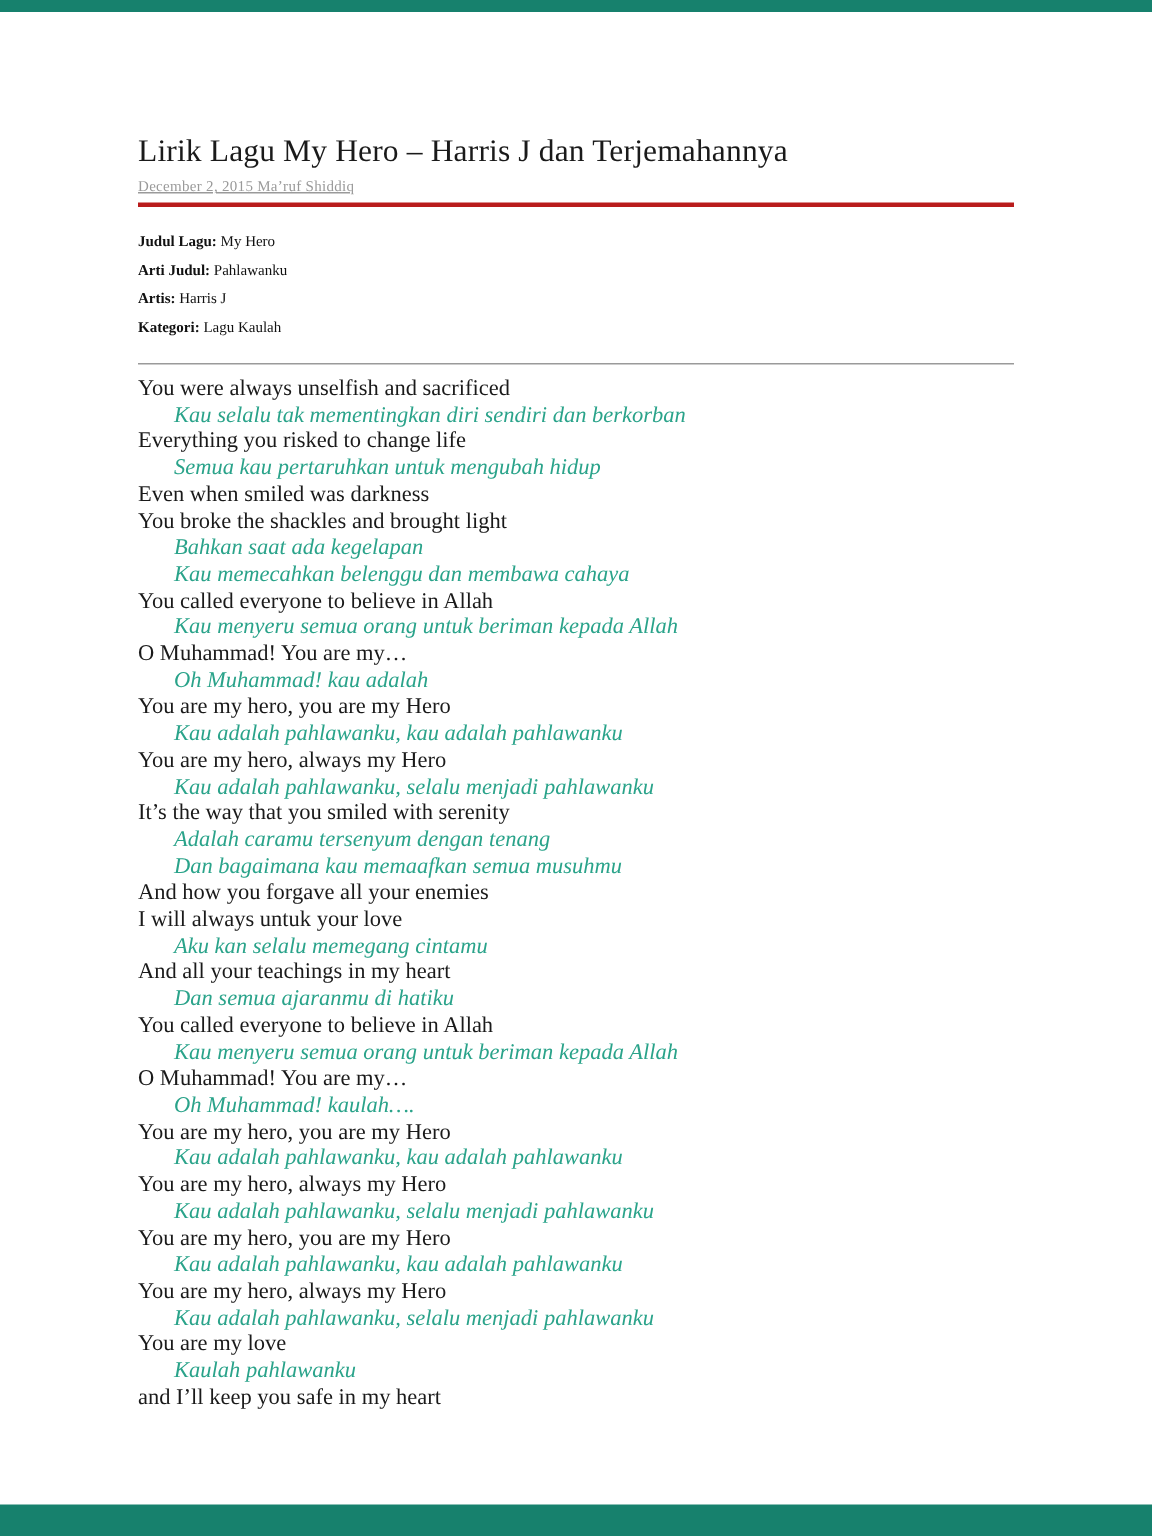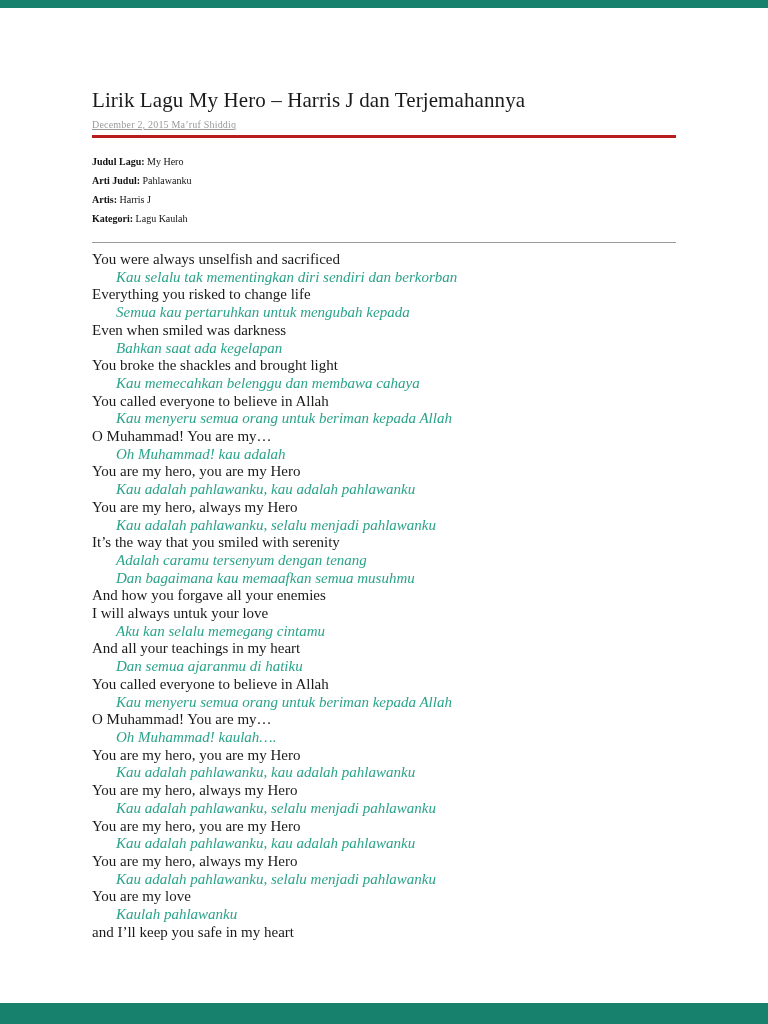--- a/index.html
+++ b/index.html
@@ -97,24 +97,24 @@
         <div class="info-row"><span class="info-label">Artis: </span><span class="info-value">Harris J</span></div>
         <div class="info-row"><span class="info-label">Kategori: </span><span class="info-value">Lagu Kaulah</span></div>
       </div>
 
     <hr class="divider">
 
     <div class="lyrics">
         <div class="lyric original">You were always unselfish and sacrificed</div>
         <div class="lyric translation">Kau selalu tak mementingkan diri sendiri dan berkorban</div>
         <div class="lyric original">Everything you risked to change life</div>
-        <div class="lyric translation">Semua kau pertaruhkan untuk mengubah kepada</div>
+        <div class="lyric translation">Semua kau pertaruhkan untuk mengubah hidup</div>
         <div class="lyric original">Even when smiled was darkness</div>
+        <div class="lyric original">You broke the shackles and brought light</div>
         <div class="lyric translation">Bahkan saat ada kegelapan</div>
-        <div class="lyric original">You broke the shackles and brought light</div>
         <div class="lyric translation">Kau memecahkan belenggu dan membawa cahaya</div>
         <div class="lyric original">You called everyone to believe in Allah</div>
         <div class="lyric translation">Kau menyeru semua orang untuk beriman kepada Allah</div>
         <div class="lyric original">O Muhammad! You are my…</div>
         <div class="lyric translation">Oh Muhammad! kau adalah</div>
         <div class="lyric original">You are my hero, you are my Hero</div>
         <div class="lyric translation">Kau adalah pahlawanku, kau adalah pahlawanku</div>
         <div class="lyric original">You are my hero, always my Hero</div>
         <div class="lyric translation">Kau adalah pahlawanku, selalu menjadi pahlawanku</div>
         <div class="lyric original">It’s the way that you smiled with serenity</div>

